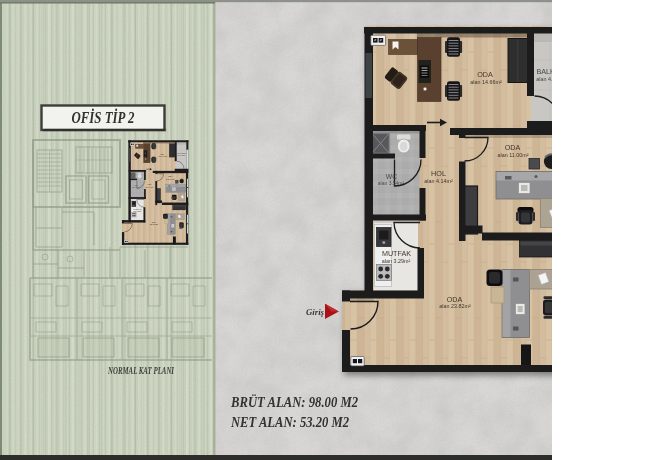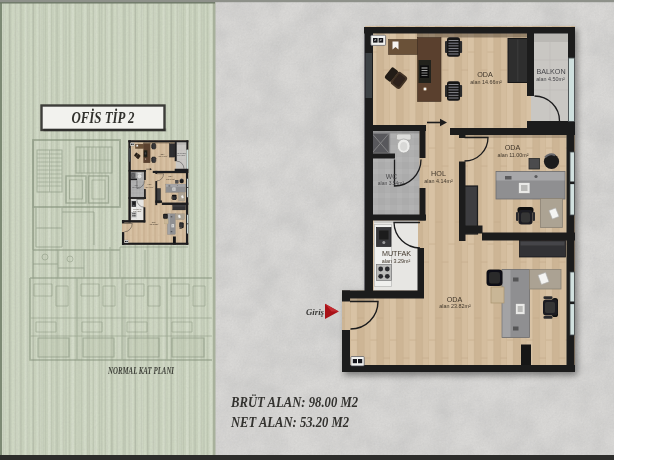--- a/index.html
+++ b/index.html
@@ -1,16 +1,16 @@
 <!DOCTYPE html>
 <html><head>
 <meta charset="utf-8">
 <style>
 html,body{margin:0;padding:0}
-.page{position:relative;width:614px;height:460px;overflow:hidden;background:#d8d7d5;font-family:"Liberation Sans",sans-serif}
+.page{position:relative;width:552px;height:460px;overflow:hidden;background:#d8d7d5;font-family:"Liberation Sans",sans-serif}
 svg{display:block}
 </style>
 </head>
 <body>
 <div class="page">
 <svg width="650" height="460" viewBox="0 0 650 460" xmlns="http://www.w3.org/2000/svg">
 <defs>
   <pattern id="wood" width="19.5" height="96" patternUnits="userSpaceOnUse">
     <rect width="19.5" height="96" fill="#d3bc9d"></rect>
     <rect x="0" width="6.5" height="96" fill="#d8c2a4"></rect>

